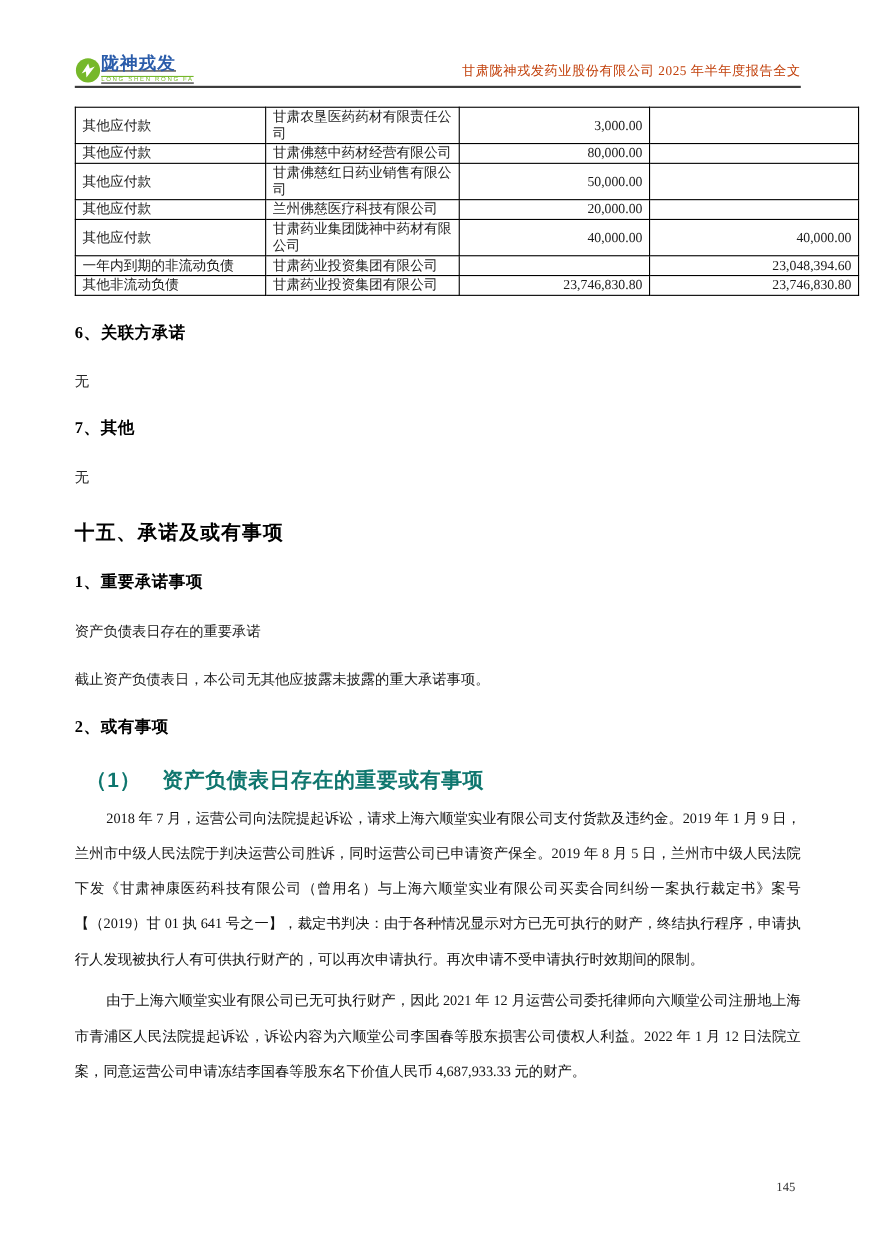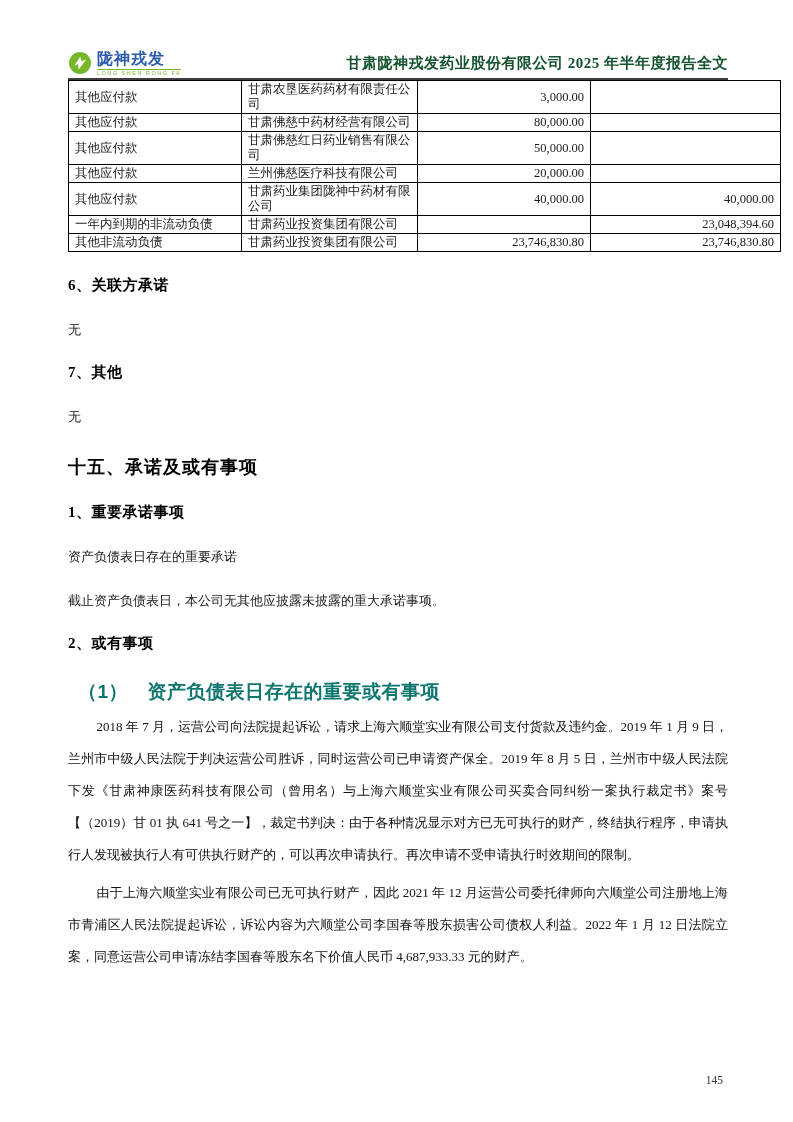--- a/index.html
+++ b/index.html
@@ -21,22 +21,22 @@
   }
   
   .header {
     display: flex;
     justify-content: space-between;
     align-items: flex-end;
     height: 30px;
   }
   .logo {
     display: flex;
-    align-items: flex-start;
-    gap: 5px;
+    align-items: flex-end;
+    text-decoration: underline;
   }
   .logo-mark svg { display: block; }
   .logo-text { line-height: 1; }
   .logo-cn {
     font-family: "Liberation Sans", "DejaVu Sans", sans-serif;
     font-weight: bold;
     font-size: 16px;
     color: #2a5caa;
     letter-spacing: 1px;
   }
@@ -44,36 +44,37 @@
     font-family: "Liberation Sans", "DejaVu Sans", sans-serif;
     font-size: 5.5px;
     color: #76b82a;
     letter-spacing: 1.5px;
     margin-top: 2px;
     border-top: 1px solid #76b82a;
     padding-top: 1px;
     white-space: nowrap;
   }
   .header-title {
-    font-size: 15px;
-    font-weight: 700;
-    color: #14532d;
+    font-size: 12px;
+    font-weight: 400;
+    color: #c2410c;
     padding-bottom: 3px;
     letter-spacing: 0.5px;
   }
   .header-rule {
     height: 2px;
     background: #3d3d3d;
     margin-top: 2px;
   }
   
   table.rp-table {
     width: 660px;
     border-collapse: collapse;
     table-layout: fixed;
+    margin-top: 17px;
     font-size: 12.5px;
   }
   table.rp-table td {
     border: 1px solid #000;
     padding: 1px 6px;
     line-height: 15px;
     vertical-align: middle;
     word-break: break-all;
   }
   td.c-item  { width: 160px; }

